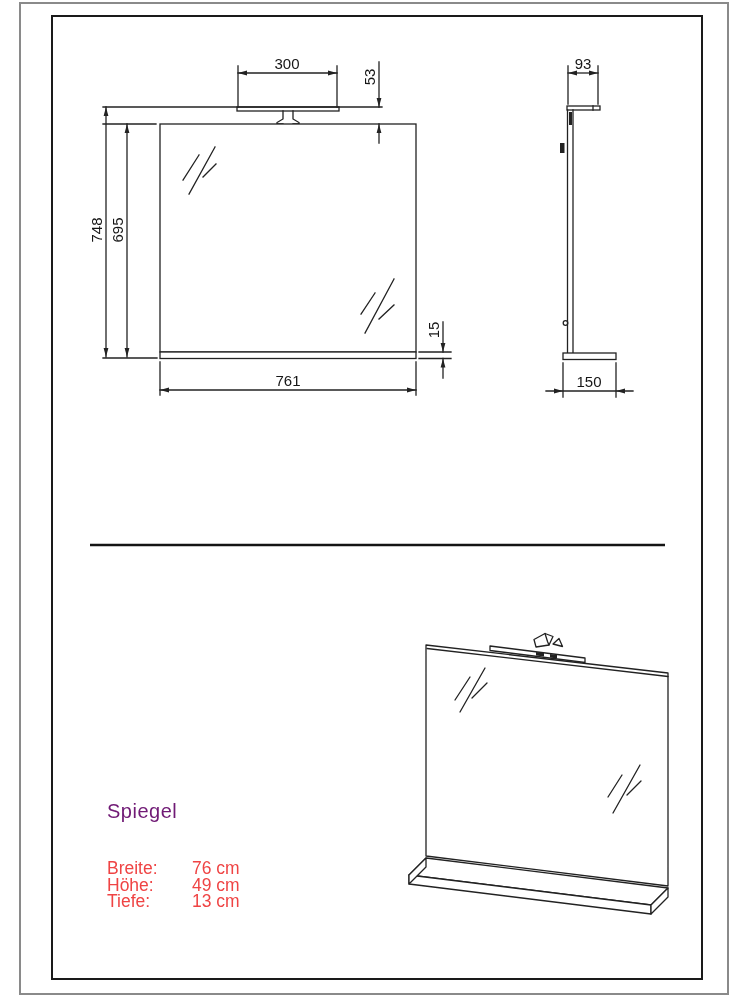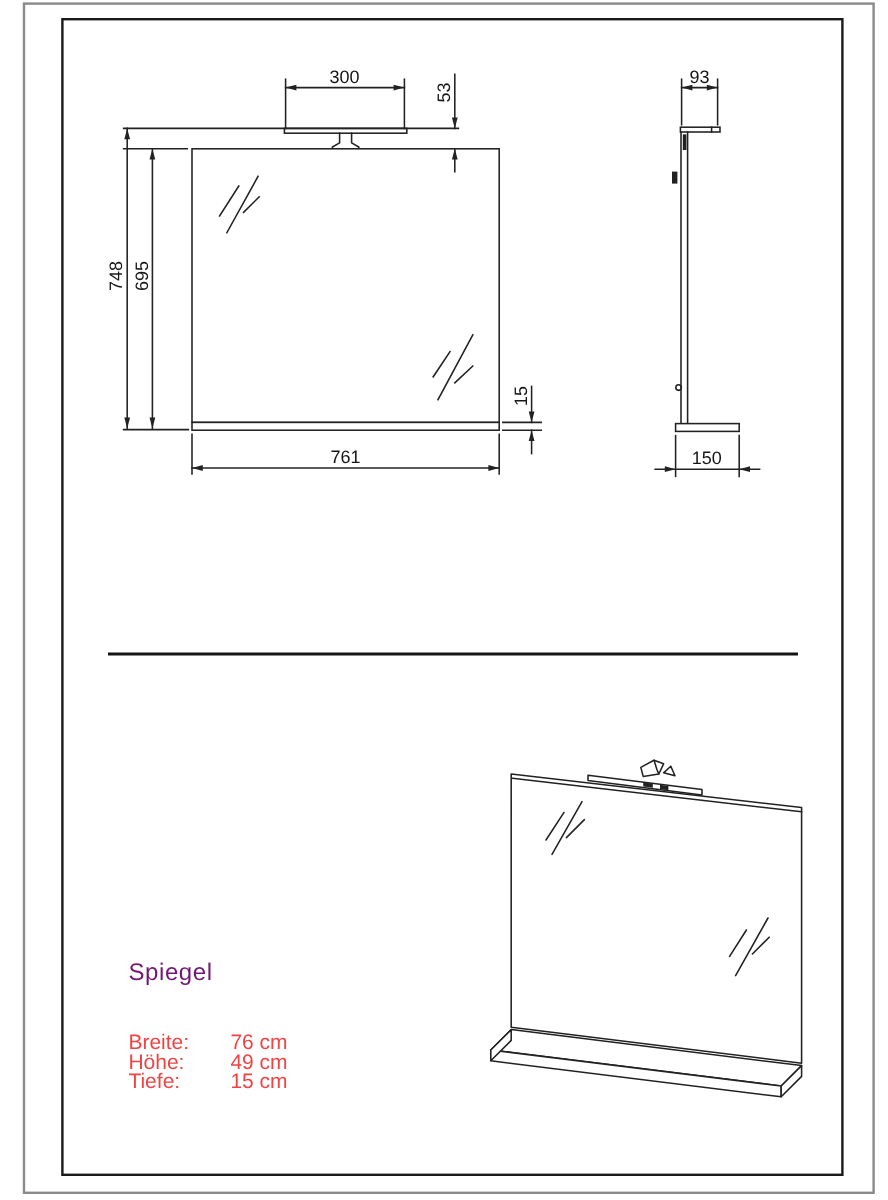--- a/index.html
+++ b/index.html
@@ -157,16 +157,16 @@
 <div class="product-info">
   <div class="product-title">Spiegel</div>
   <div class="spec-table">
     <div class="spec-row">
       <span class="spec-label">Breite:</span><span class="spec-value">76 cm</span>
     </div>
     <div class="spec-row">
       <span class="spec-label">Höhe:</span><span class="spec-value">49 cm</span>
     </div>
     <div class="spec-row">
-      <span class="spec-label">Tiefe:</span><span class="spec-value">15 cm</span>
+      <span class="spec-label">Tiefe:</span><span class="spec-value">13 cm</span>
     </div>
   </div>
 </div>
 
 </body></html>

